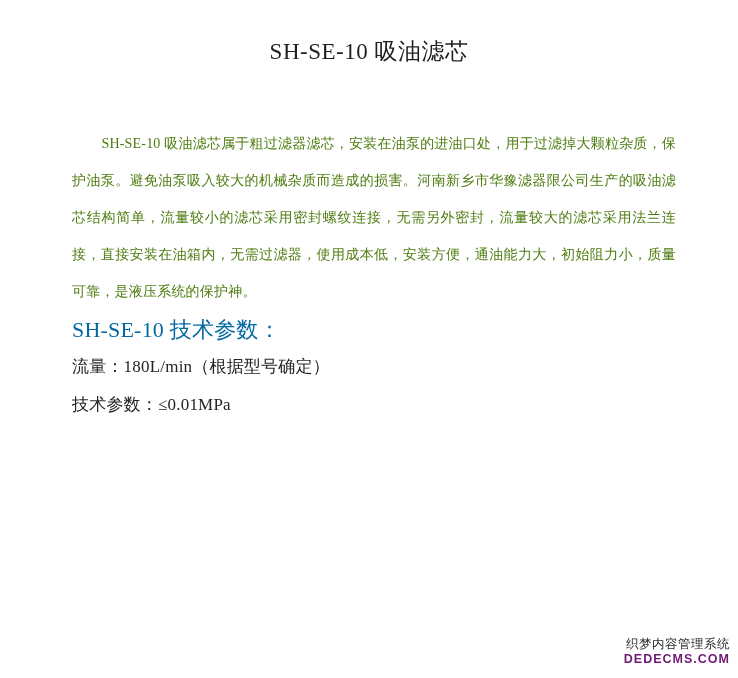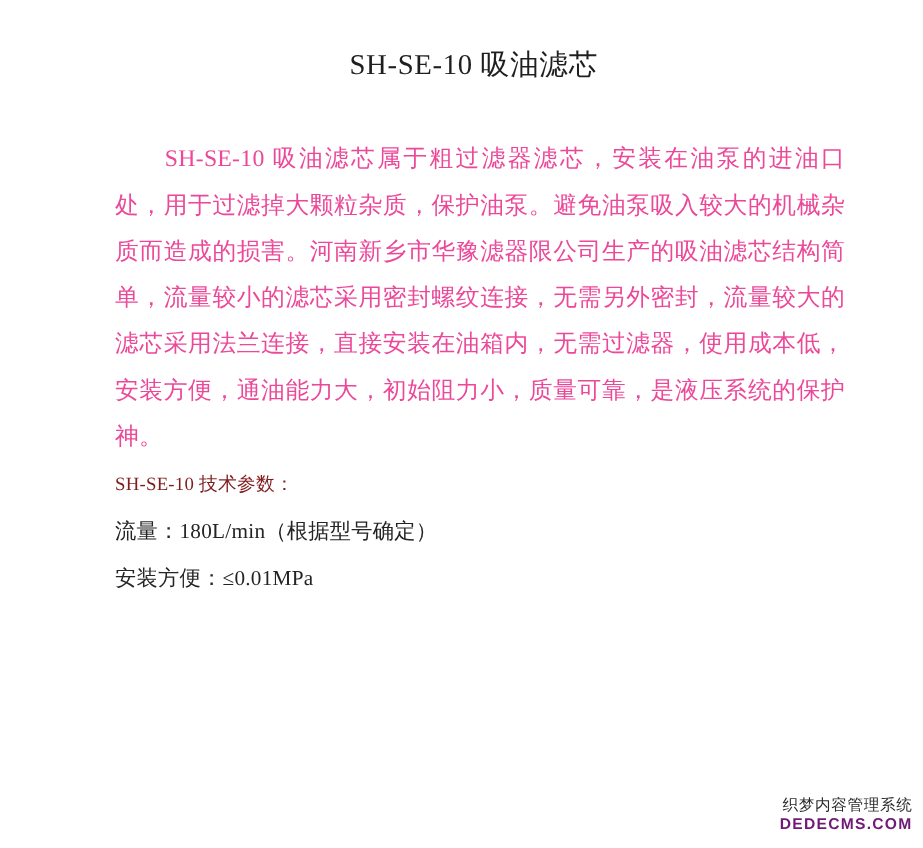--- a/index.html
+++ b/index.html
@@ -13,50 +13,49 @@
     font-family: "Liberation Serif", serif;
     color: #262626;
     position: relative;
     overflow: hidden;
   }
   .page {
     position: relative;
     width: 738px;
     height: 678px;
     box-sizing: border-box;
-    padding-left: 20px;
   }
   .doc-title {
     text-align: center;
     font-size: 23px;
     font-weight: normal;
     letter-spacing: 0.5px;
     margin: 0;
     padding-top: 36px;
     color: #1f1f1f;
     font-family: "Liberation Serif", serif;
   }
   .body-wrap {
     padding: 42px 62px 0 72px;
   }
   .para {
-    font-size: 19px;
+    font-size: 14px;
     line-height: 37px;
     text-align: justify;
     text-justify: inter-ideograph;
     text-indent: 2.1em;
-    margin: 0 0 2px 0;
-    color: #ec4899;
+    margin: 16px 0 2px 0;
+    color: #4d7c0f;
     letter-spacing: 0.2px;
   }
   .spec-head {
-    font-size: 15px;
+    font-size: 22px;
     line-height: 36px;
     margin: 0;
-    color: #7f1d1d;
+    color: #0369a1;
     letter-spacing: 0.2px;
   }
   .spec-line {
     font-size: 17px;
     line-height: 38px;
     margin: 0;
     color: #242424;
     letter-spacing: 0.2px;
   }
   .footer-mark {
@@ -88,21 +87,21 @@
 
   <h1 class="doc-title">SH-SE-10  吸油滤芯</h1>
 
   <div class="body-wrap">
 
     <p class="para">SH-SE-10 吸油滤芯属于粗过滤器滤芯，安装在油泵的进油口处，用于过滤掉大颗粒杂质，保护油泵。避免油泵吸入较大的机械杂质而造成的损害。河南新乡市华豫滤器限公司生产的吸油滤芯结构简单，流量较小的滤芯采用密封螺纹连接，无需另外密封，流量较大的滤芯采用法兰连接，直接安装在油箱内，无需过滤器，使用成本低，安装方便，通油能力大，初始阻力小，质量可靠，是液压系统的保护神。</p>
 
     <p class="spec-head">SH-SE-10 技术参数：</p>
 
     <p class="spec-line">流量：180L/min（根据型号确定）</p>
-    <p class="spec-line">安装方便：≤0.01MPa</p>
+    <p class="spec-line">技术参数：≤0.01MPa</p>
 
   </div>
 
   <div class="footer-mark">
     <div class="footer-cn">织梦内容管理系统</div>
     <div class="footer-en">DEDECMS.COM</div>
   </div>
 
 </div>
 

